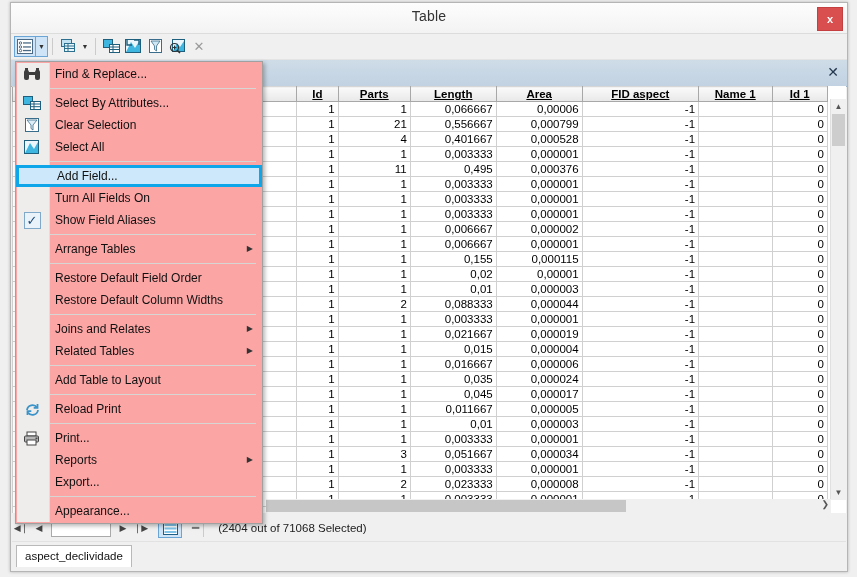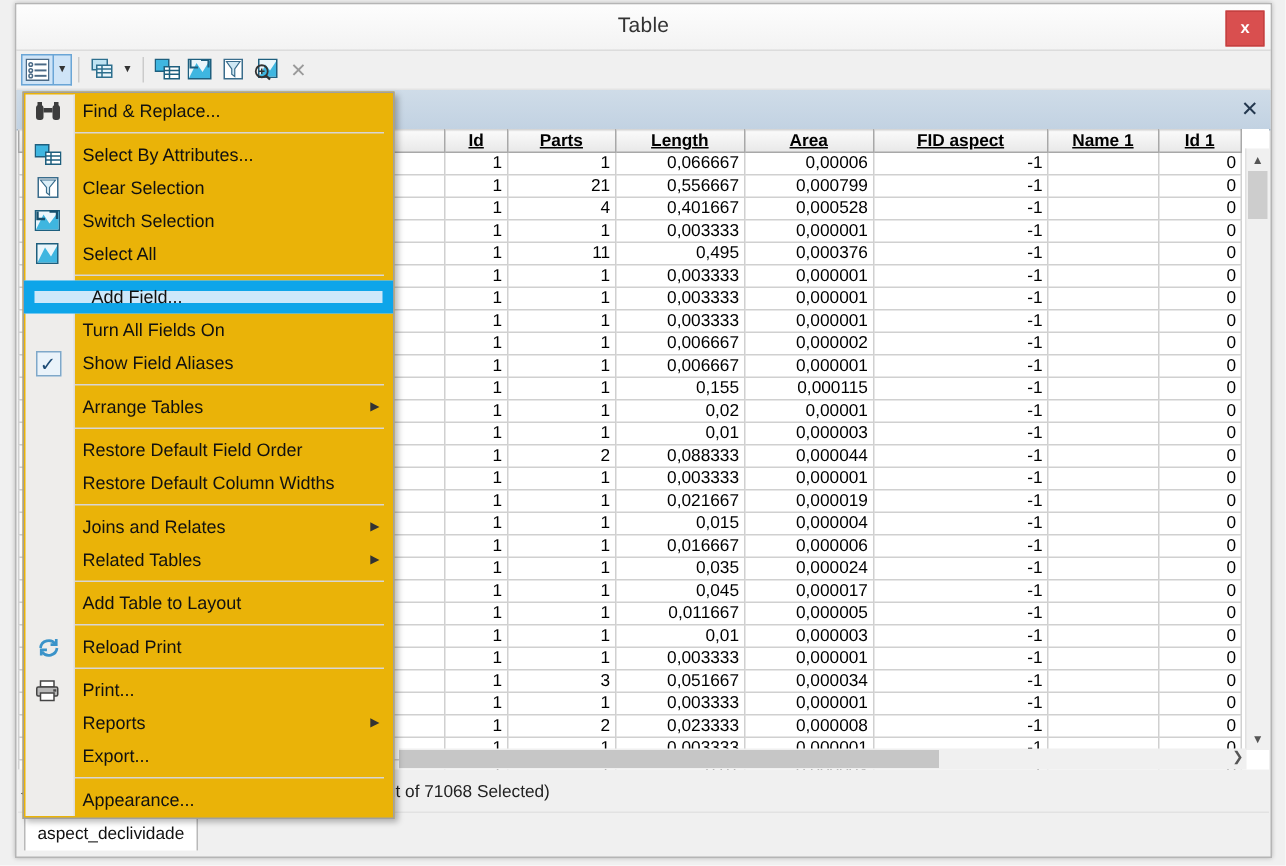--- a/index.html
+++ b/index.html
@@ -112,36 +112,36 @@
     position:absolute;left:1px;right:1px;bottom:1px;height:28px;
     background:#f0f0f0;border-top:1px solid #e2e2e2;display:flex;align-items:center;padding-left:4px;
   }
   #table-tab{
     background:#fff;border:1px solid #b9b9b9;border-bottom:none;
     padding:4px 8px 5px 8px;font-size:11.5px;color:#111;cursor:pointer;
   }
   
   #menu{
     position:absolute;left:4px;top:58px;width:246px;
-    background:#eab308;border:1px solid #a0a0a0;
+    background:#fca5a5;border:1px solid #a0a0a0;
     box-shadow:2px 2px 4px rgba(0,0,0,.28);
     z-index:40;padding:1px 0;
   }
   #menu-gutter{
     position:absolute;left:1px;top:1px;bottom:1px;width:32px;
     background:#eeedeb;border-right:1px solid #e0dedc;
   }
   .mi{
     position:relative;height:22px;display:flex;align-items:center;
     font-size:12px;color:#111;cursor:pointer;z-index:2;
   }
   .mi .ico{width:32px;height:22px;display:flex;align-items:center;justify-content:center;}
   .mi .lbl{padding-left:7px;}
   .mi .sub{position:absolute;right:9px;top:6px;font-size:8px;color:#333;}
-  .mi.sel{background:#cde8fa;border:7px solid #0ea5e9;box-sizing:border-box;}
+  .mi.sel{background:#cde8fa;border:3px solid #0ea5e9;box-sizing:border-box;}
   .mi.sel .lbl{padding-left:6px;}
   .msep{height:1px;background:#d8d6d4;margin:3px 6px 3px 34px;position:relative;z-index:2;}
   .chk{font-size:13px;color:#1d4b75;}
   .ibx{width:17px;height:17px;border:1px solid #7fa8c9;box-sizing:border-box;display:block;}
 </style>
 </head>
 <body>
 
 <div id="win">
 
@@ -599,31 +599,20 @@
             <svg width="16" height="15" viewBox="0 0 16 15">
               <rect x="1.5" y="0.5" width="13" height="13" fill="#fff" stroke="#3a6d8c"></rect>
               <path d="M3 2 L13 2 L9 7 L9 12 L7 10.5 L7 7 Z" fill="#dcefF8" stroke="#3a6d8c" stroke-width="0.8"></path>
             </svg>
           </span>
           <span class="lbl">Clear Selection</span>
         </div>
         <div class="mi">
           <span class="ico">
             <svg width="18" height="15" viewBox="0 0 18 15">
-              <rect x="0.5" y="0.5" width="16" height="13" fill="#eaf6fb" stroke="#1e5f7e"></rect>
-              <path d="M1 13 L6 3 L10 9 L16 1 L16 13 Z" fill="#3fb6e0"></path>
-              <path d="M10 1 l5 0 l0 5" fill="none" stroke="#15506e" stroke-width="1.6"></path>
-              <path d="M7 6 l-5 0 l0 -5" fill="none" stroke="#15506e" stroke-width="1.6"></path>
-            </svg>
-          </span>
-          <span class="lbl">Switch Selection</span>
-        </div>
-        <div class="mi">
-          <span class="ico">
-            <svg width="18" height="15" viewBox="0 0 18 15">
               <rect x="1.5" y="0.5" width="14" height="13" fill="#eaf6fb" stroke="#1e5f7e"></rect>
               <path d="M2 13 L7 3 L11 9 L15 2 L15 13 Z" fill="#3fb6e0"></path>
             </svg>
           </span>
           <span class="lbl">Select All</span>
         </div>
         <div class="msep"></div>
         <div class="mi sel">
           <span class="ico"></span>
           <span class="lbl">Add Field...</span>

